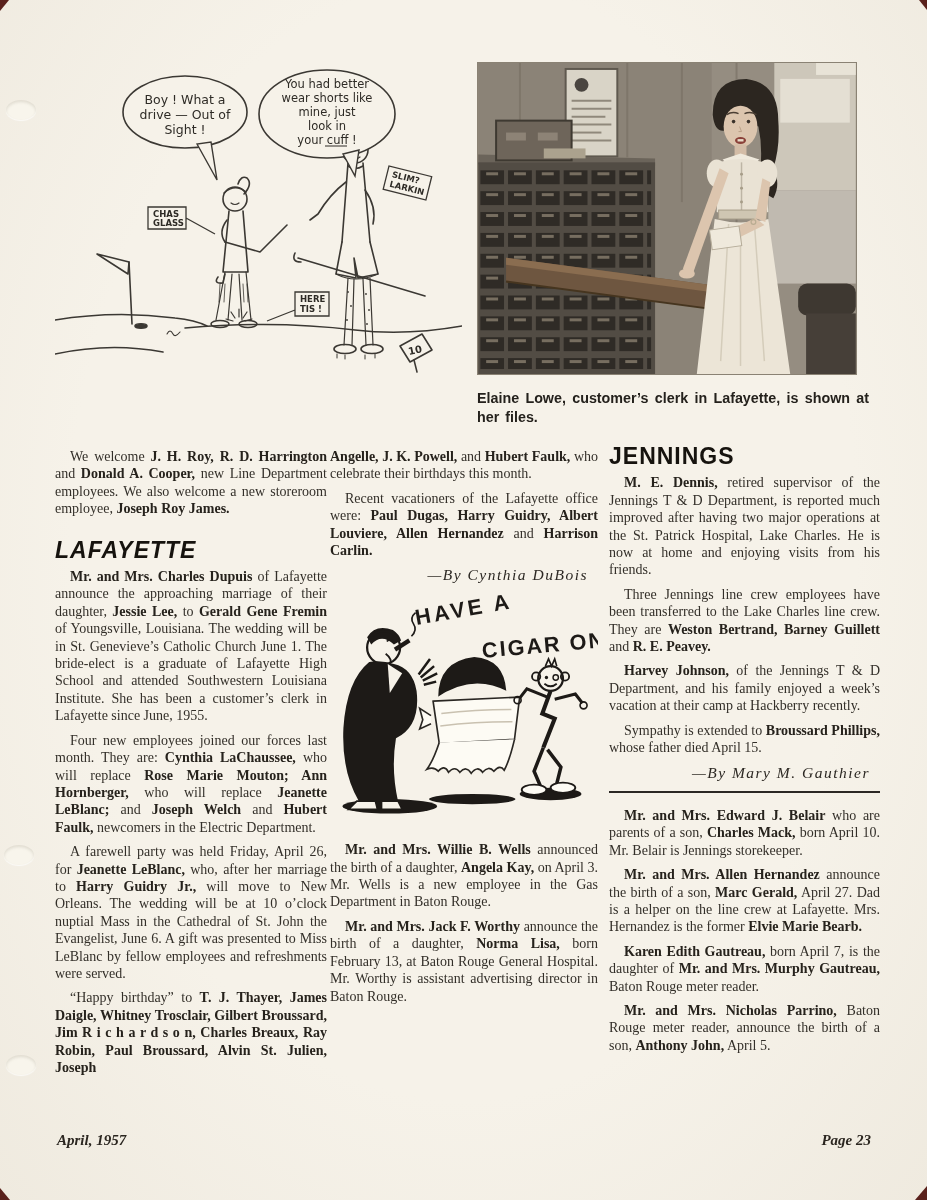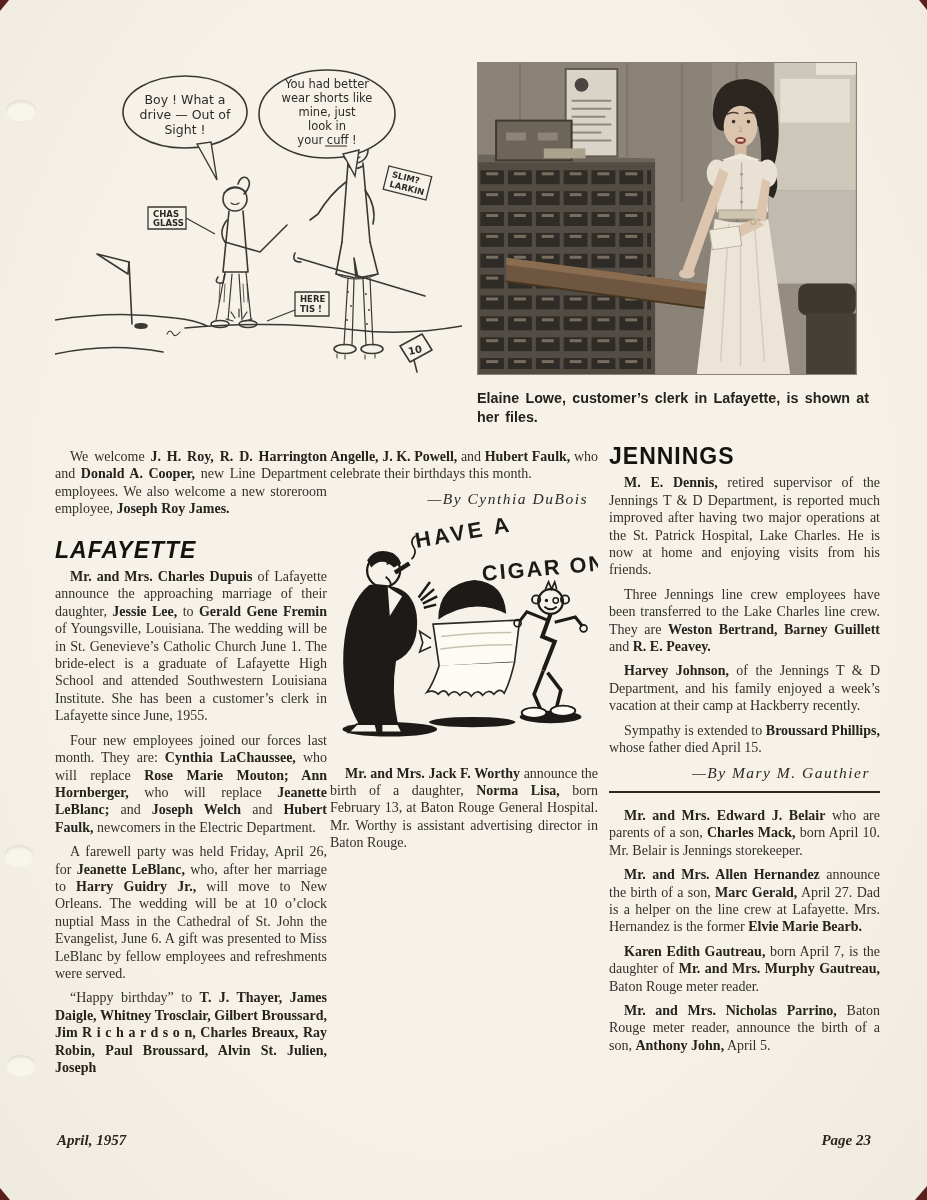--- a/index.html
+++ b/index.html
@@ -274,20 +274,21 @@
     <p class="indent">We welcome <b>J. H. Roy, R. D. Harrington</b> and <b>Donald A. Cooper,</b> new Line Department employees. We also welcome a new storeroom employee, <b>Joseph Roy James.</b></p>
     <h2 class="section-heading heading-gap">LAFAYETTE</h2>
     <p class="indent"><b>Mr. and Mrs. Charles Dupuis</b> of Lafayette announce the approaching marriage of their daughter, <b>Jessie Lee,</b> to <b>Gerald Gene Fremin</b> of Youngsville, Louisiana. The wedding will be in St. Genevieve’s Catholic Church June 1. The bride-elect is a graduate of Lafayette High School and attended Southwestern Louisiana Institute. She has been a customer’s clerk in Lafayette since June, 1955.</p>
     <p class="indent">Four new employees joined our forces last month. They are: <b>Cynthia LaChaussee,</b> who will replace <b>Rose Marie Mouton; Ann Hornberger,</b> who will replace <b>Jeanette LeBlanc;</b> and <b>Joseph Welch</b> and <b>Hubert Faulk,</b> newcomers in the Electric Department.</p>
     <p class="indent">A farewell party was held Friday, April 26, for <b>Jeanette LeBlanc,</b> who, after her marriage to <b>Harry Guidry Jr.,</b> will move to New Orleans. The wedding will be at 10 o’clock nuptial Mass in the Cathedral of St. John the Evangelist, June 6. A gift was presented to Miss LeBlanc by fellow employees and refreshments were served.</p>
     <p class="indent">“Happy birthday” to <b>T. J. Thayer, James Daigle, Whitney Trosclair, Gilbert Broussard, Jim R i c h a r d s o n, Charles Breaux, Ray Robin, Paul Broussard, Alvin St. Julien, Joseph</b></p>
   </div>
 
   <div class="abs col col2">
     <p><b>Angelle, J. K. Powell,</b> and <b>Hubert Faulk,</b> who celebrate their birthdays this month.</p>
+    <p class="indent">Recent vacationers of the Lafayette office were: <b>Paul Dugas, Harry Guidry, Albert Louviere, Allen Hernandez</b> and <b>Harrison Carlin.</b></p>
     <div class="byline">—By Cynthia DuBois</div>
 
     <div class="cigar-cartoon">
       <svg width="268" height="235" viewBox="0 0 260 228">
 
         <ellipse cx="58" cy="206" rx="46" ry="7" fill="#1d1a17"></ellipse>
         <ellipse cx="138" cy="199" rx="42" ry="5" fill="#1d1a17"></ellipse>
         <ellipse cx="214" cy="194" rx="30" ry="6" fill="#1d1a17"></ellipse>
 
         <g>
@@ -330,20 +331,21 @@
           <ellipse cx="226" cy="188" rx="12" ry="5" fill="#fdfbf4" stroke-width="1.8"></ellipse>
         </g>
 
         <g fill="#1d1a17" font-family="Liberation Sans, sans-serif" font-weight="bold" font-size="21">
           <text x="84" y="30" transform="rotate(-10 84 30)" letter-spacing="3">HAVE A</text>
           <text x="148" y="62" transform="rotate(-5 148 62)" letter-spacing="2">CIGAR ON-</text>
         </g>
       </svg>
     </div>
 
+    <p class="indent"><b>Mr. and Mrs. Willie B. Wells</b> announced the birth of a daughter, <b>Angela Kay,</b> on April 3.  Mr. Wells is a new employee in the Gas Department in Baton Rouge.</p>
     <p class="indent"><b>Mr. and Mrs. Jack F. Worthy</b> announce the birth of a daughter, <b>Norma Lisa,</b> born February 13, at Baton Rouge General Hospital.  Mr. Worthy is assistant advertising director in Baton Rouge.</p>
   </div>
 
   <div class="abs col col3">
     <h2 class="section-heading">JENNINGS</h2>
     <p class="indent"><b>M. E. Dennis,</b> retired supervisor of the Jennings T &amp; D Department, is reported much improved after having two major operations at the St. Patrick Hospital, Lake Charles.  He is now at home and enjoying visits from his friends.</p>
     <p class="indent">Three Jennings line crew employees have been transferred to the Lake Charles line crew.  They are <b>Weston Bertrand, Barney Guillett</b> and <b>R. E. Peavey.</b></p>
     <p class="indent"><b>Harvey Johnson,</b> of the Jennings T &amp; D Department, and his family enjoyed a week’s vacation at their camp at Hackberry recently.</p>
     <p class="indent">Sympathy is extended to <b>Broussard Phillips,</b> whose father died April 15.</p>
     <div class="byline">—By Mary M. Gauthier</div>

